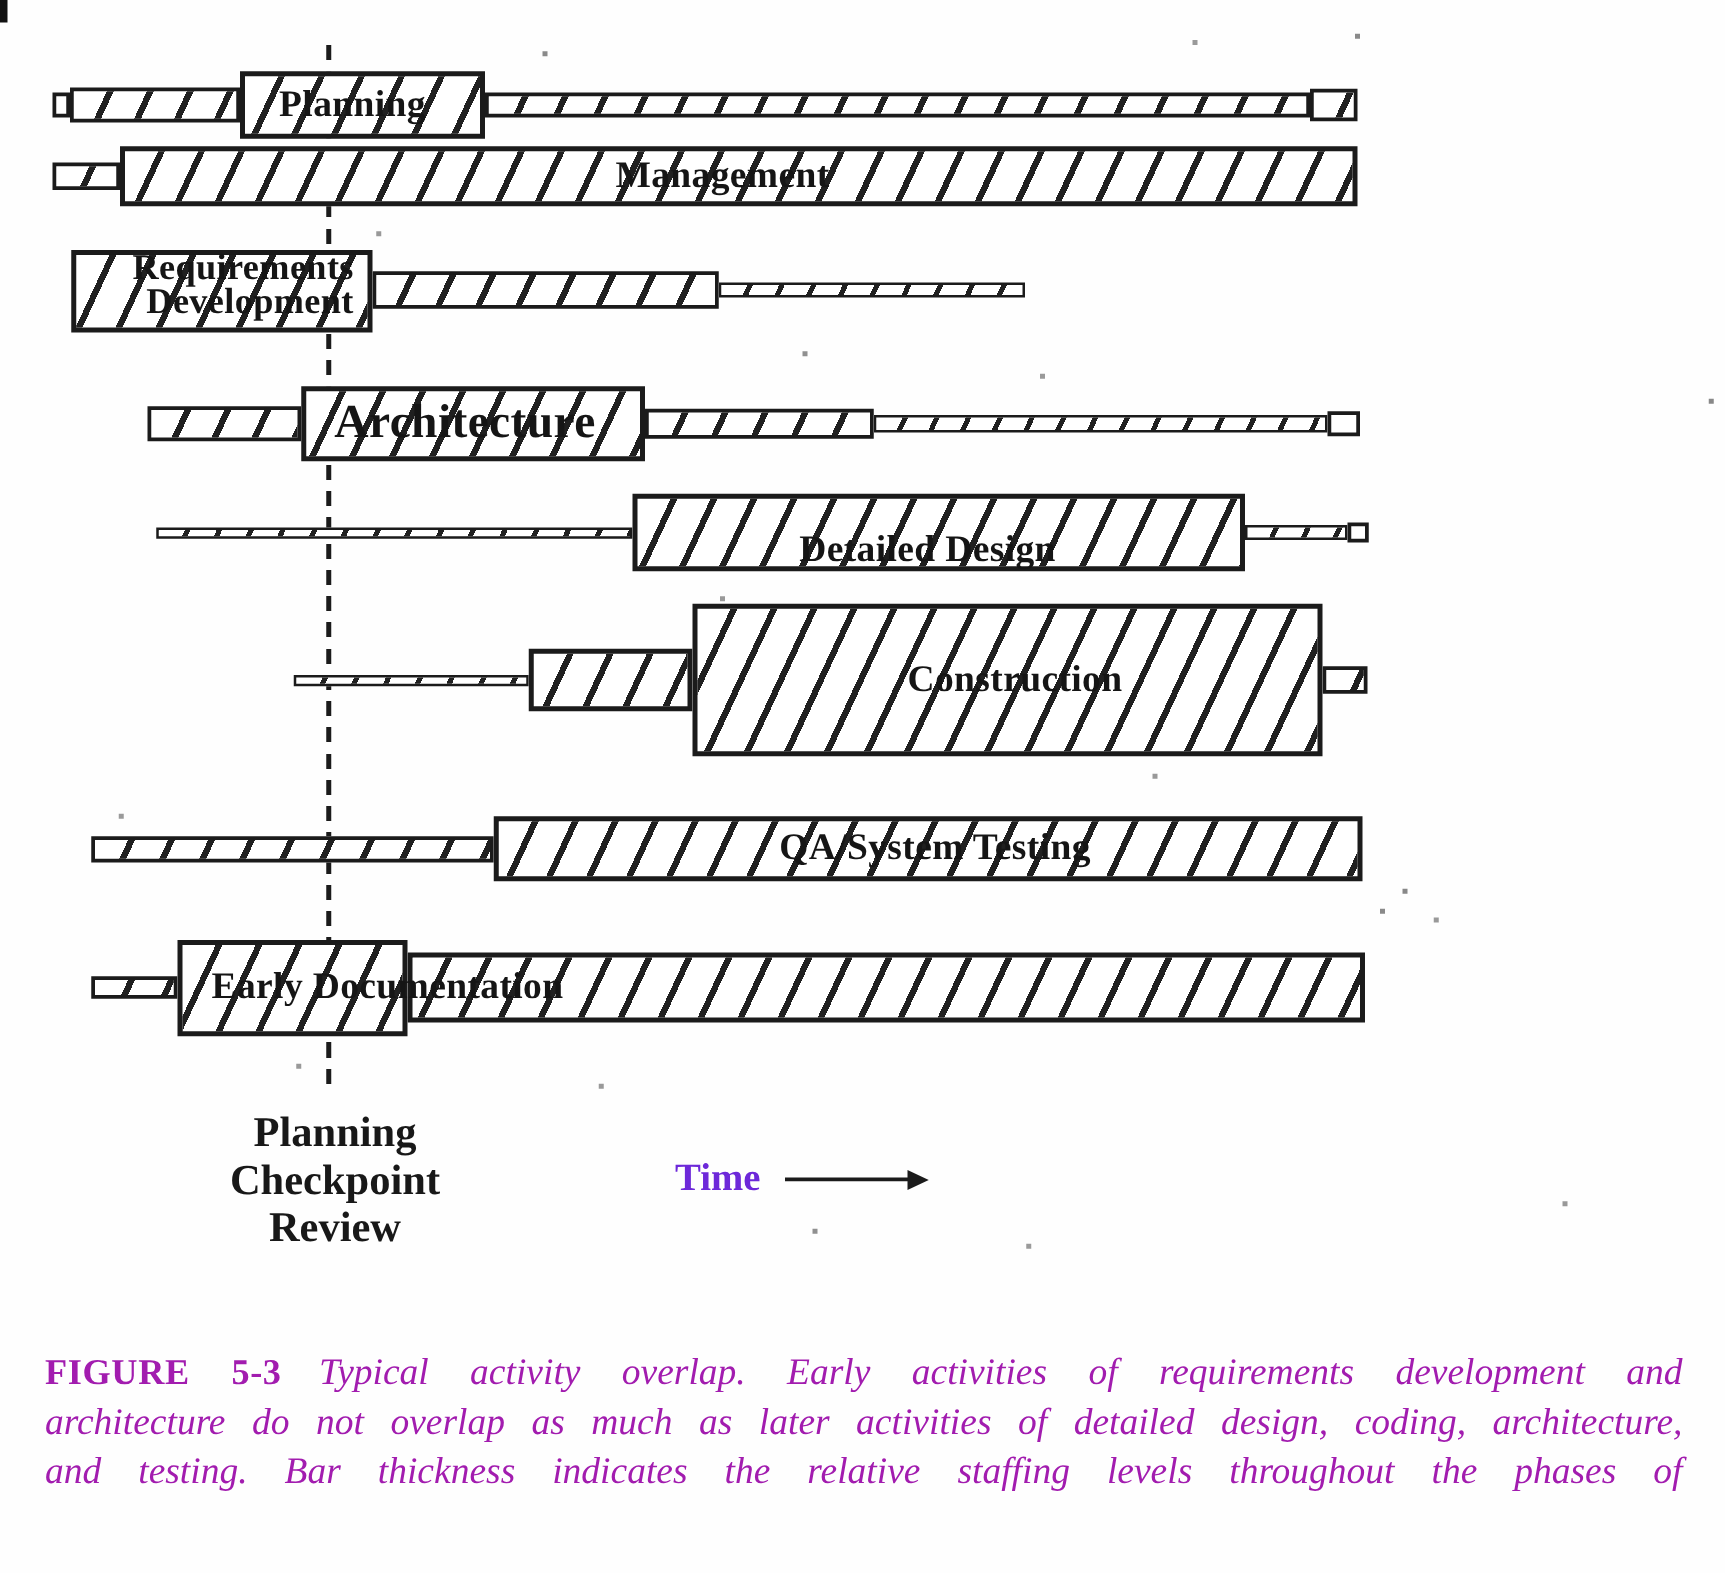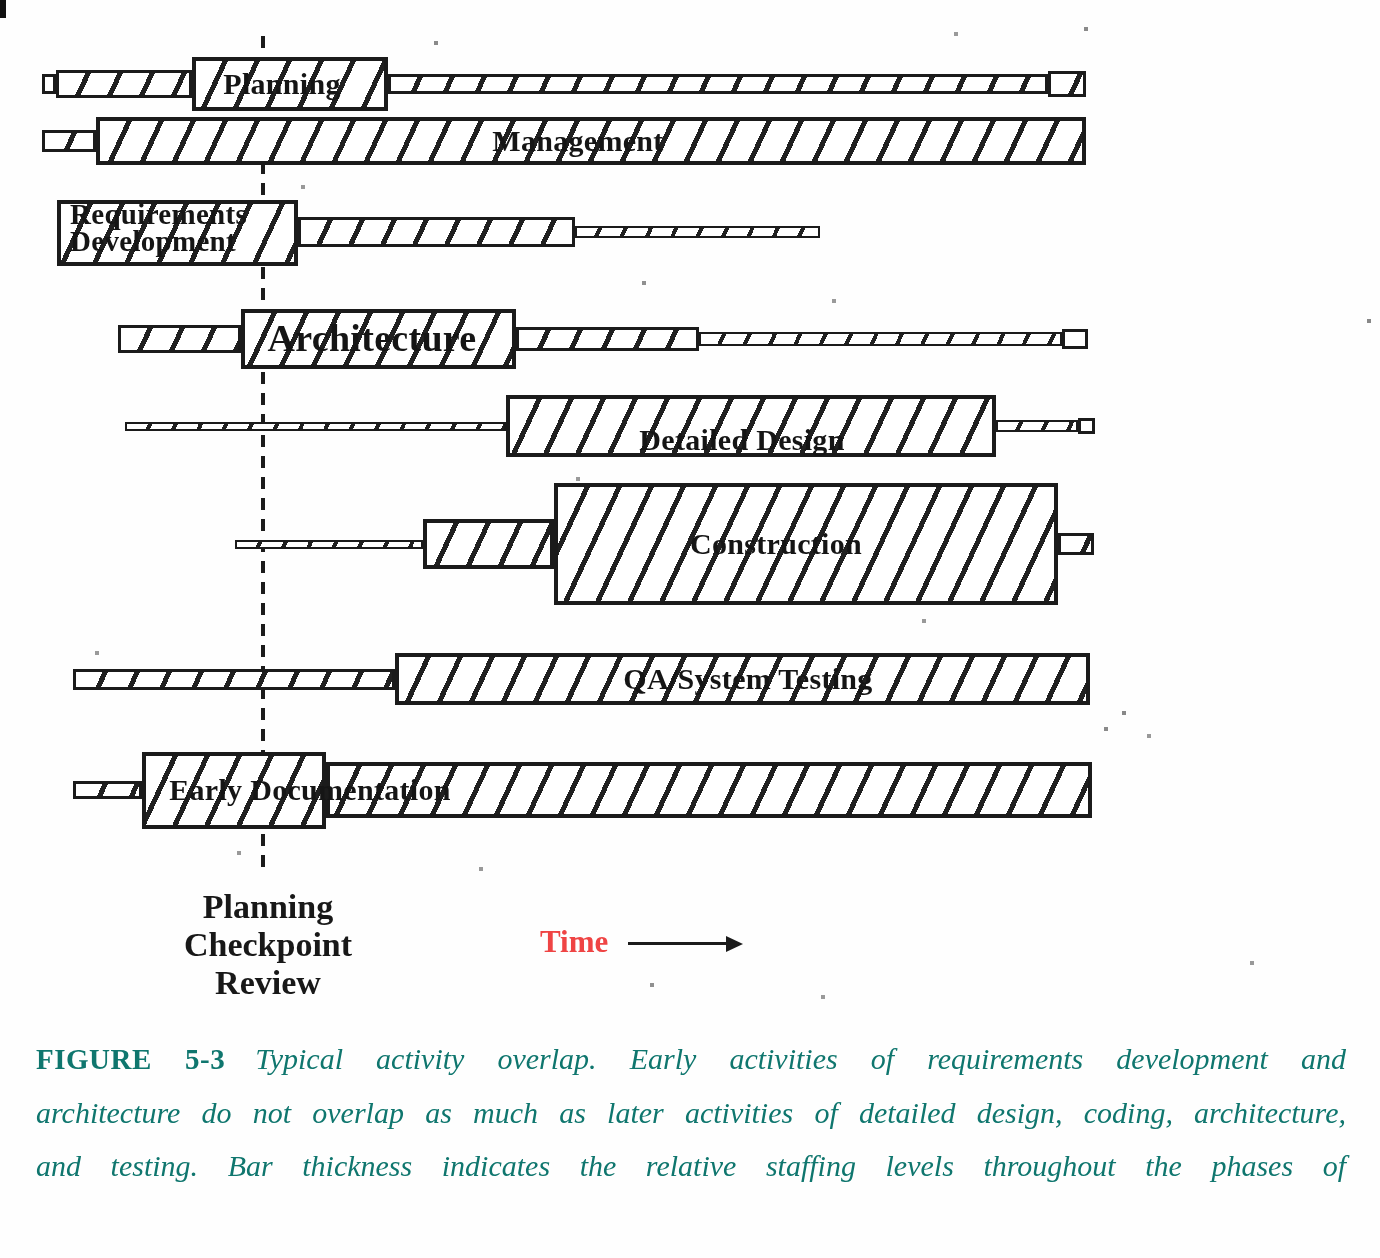--- a/index.html
+++ b/index.html
@@ -15,40 +15,40 @@
     border:3px solid #1b1b1b;
     background-image:repeating-linear-gradient(115deg, transparent 0 24px, #202020 24px 29px);
   }
   .seg-thin{border-width:2px;background-image:repeating-linear-gradient(115deg, transparent 0 19px, #202020 19px 23px);}
   .seg-thick{border-width:4px;}
   .bar-label{
     position:absolute;transform:translate(-50%,-50%);
     font-weight:bold;font-size:30px;line-height:27px;letter-spacing:.3px;
     white-space:pre-line;text-align:center;color:#151515;z-index:5;
   }
-  .bar-label.left{transform:translate(0,-50%);text-align:left;}
+  .bar-label.left{transform:translate(0,-50%);text-align:right;margin-left:36px;}
   #checkpoint-line{
     position:absolute;left:261px;top:36px;width:4px;height:836px;z-index:1;
     background-image:repeating-linear-gradient(180deg,#1b1b1b 0 12px,transparent 12px 21px);
   }
   .row .seg{z-index:2;}
   #checkpoint-label{
     position:absolute;left:268px;top:888px;transform:translateX(-50%);
     text-align:center;font-weight:bold;font-size:34px;line-height:38px;
     white-space:pre-line;color:#181818;
   }
   #time-axis{position:absolute;left:540px;top:924px;height:40px;}
-  #time-label{position:absolute;left:0;top:0;font-weight:bold;font-size:31px;color:#ef4444;}
+  #time-label{position:absolute;left:0;top:0;font-weight:bold;font-size:31px;color:#6d28d9;}
   #time-arrow-line{position:absolute;left:88px;top:18px;width:100px;height:3px;background:#1b1b1b;}
   #time-arrow-head{
     position:absolute;left:186px;top:11.5px;width:0;height:0;
     border-left:17px solid #1b1b1b;border-top:8px solid transparent;border-bottom:8px solid transparent;
   }
   
-  #caption{position:absolute;left:36px;top:1032px;width:1310px;font-size:30px;line-height:53px;color:#0f766e;}
+  #caption{position:absolute;left:36px;top:1078px;width:1310px;font-size:30px;line-height:39px;color:#a21caf;}
   .cap-line{font-style:italic;}
   .cap-justify{text-align:justify;text-align-last:justify;}
   #figure-label{font-style:normal;font-weight:bold;font-size:29px;letter-spacing:.5px;margin-right:30px;}
   
   #corner-artifact{position:absolute;left:0;top:0;width:6px;height:18px;background:#111;}
   #speckles{position:absolute;left:0;top:0;width:2px;height:2px;background:transparent;
     box-shadow:435px 42px 0 1px #8a8a8a, 955px 33px 0 1px #9a9a9a, 1085px 28px 0 1px #8a8a8a,
       302px 186px 0 1px #999, 643px 282px 0 1px #909090, 833px 300px 0 1px #9a9a9a,
       1368px 320px 0 1px #888, 577px 478px 0 1px #9a9a9a, 923px 620px 0 1px #999,
       1123px 712px 0 1px #888, 1148px 735px 0 1px #999, 1105px 728px 0 1px #8a8a8a,
@@ -94,21 +94,21 @@
         <div class="seg seg-thick" style="left: 506px; top: 395px; width: 490px; height: 62px;"></div>
         <div class="seg seg-thin" style="left: 996px; top: 420px; width: 82px; height: 12px;"></div>
         <div class="seg" style="left: 1078px; top: 418px; width: 17px; height: 16px;"></div>
         <div class="bar-label" style="left: 742px; top: 425px; font-size: 30px; margin-top: 14px;">Detailed Design</div>
       </div>
       <div class="row">
         <div class="seg seg-thin" style="left: 235px; top: 539.5px; width: 188px; height: 9px;"></div>
         <div class="seg seg-thick" style="left: 423px; top: 519px; width: 131px; height: 50px;"></div>
         <div class="seg seg-thick" style="left: 554px; top: 483px; width: 504px; height: 122px;"></div>
         <div class="seg" style="left: 1058px; top: 533px; width: 36px; height: 22px;"></div>
-        <div class="bar-label" style="left: 776px; top: 543px; font-size: 30px;">Construction</div>
+        <div class="bar-label" style="left: 812px; top: 543px; font-size: 30px;">Construction</div>
       </div>
       <div class="row">
         <div class="seg" style="left: 73px; top: 668.5px; width: 322px; height: 21px;"></div>
         <div class="seg seg-thick" style="left: 395px; top: 653px; width: 695px; height: 52px;"></div>
         <div class="bar-label" style="left: 748px; top: 678px; font-size: 30px;">QA/System Testing</div>
       </div>
       <div class="row">
         <div class="seg" style="left: 73px; top: 781px; width: 69px; height: 18px;"></div>
         <div class="seg seg-thick" style="left: 142px; top: 751.5px; width: 184px; height: 77px;"></div>
         <div class="seg seg-thick" style="left: 326px; top: 762px; width: 766px; height: 56px;"></div>

